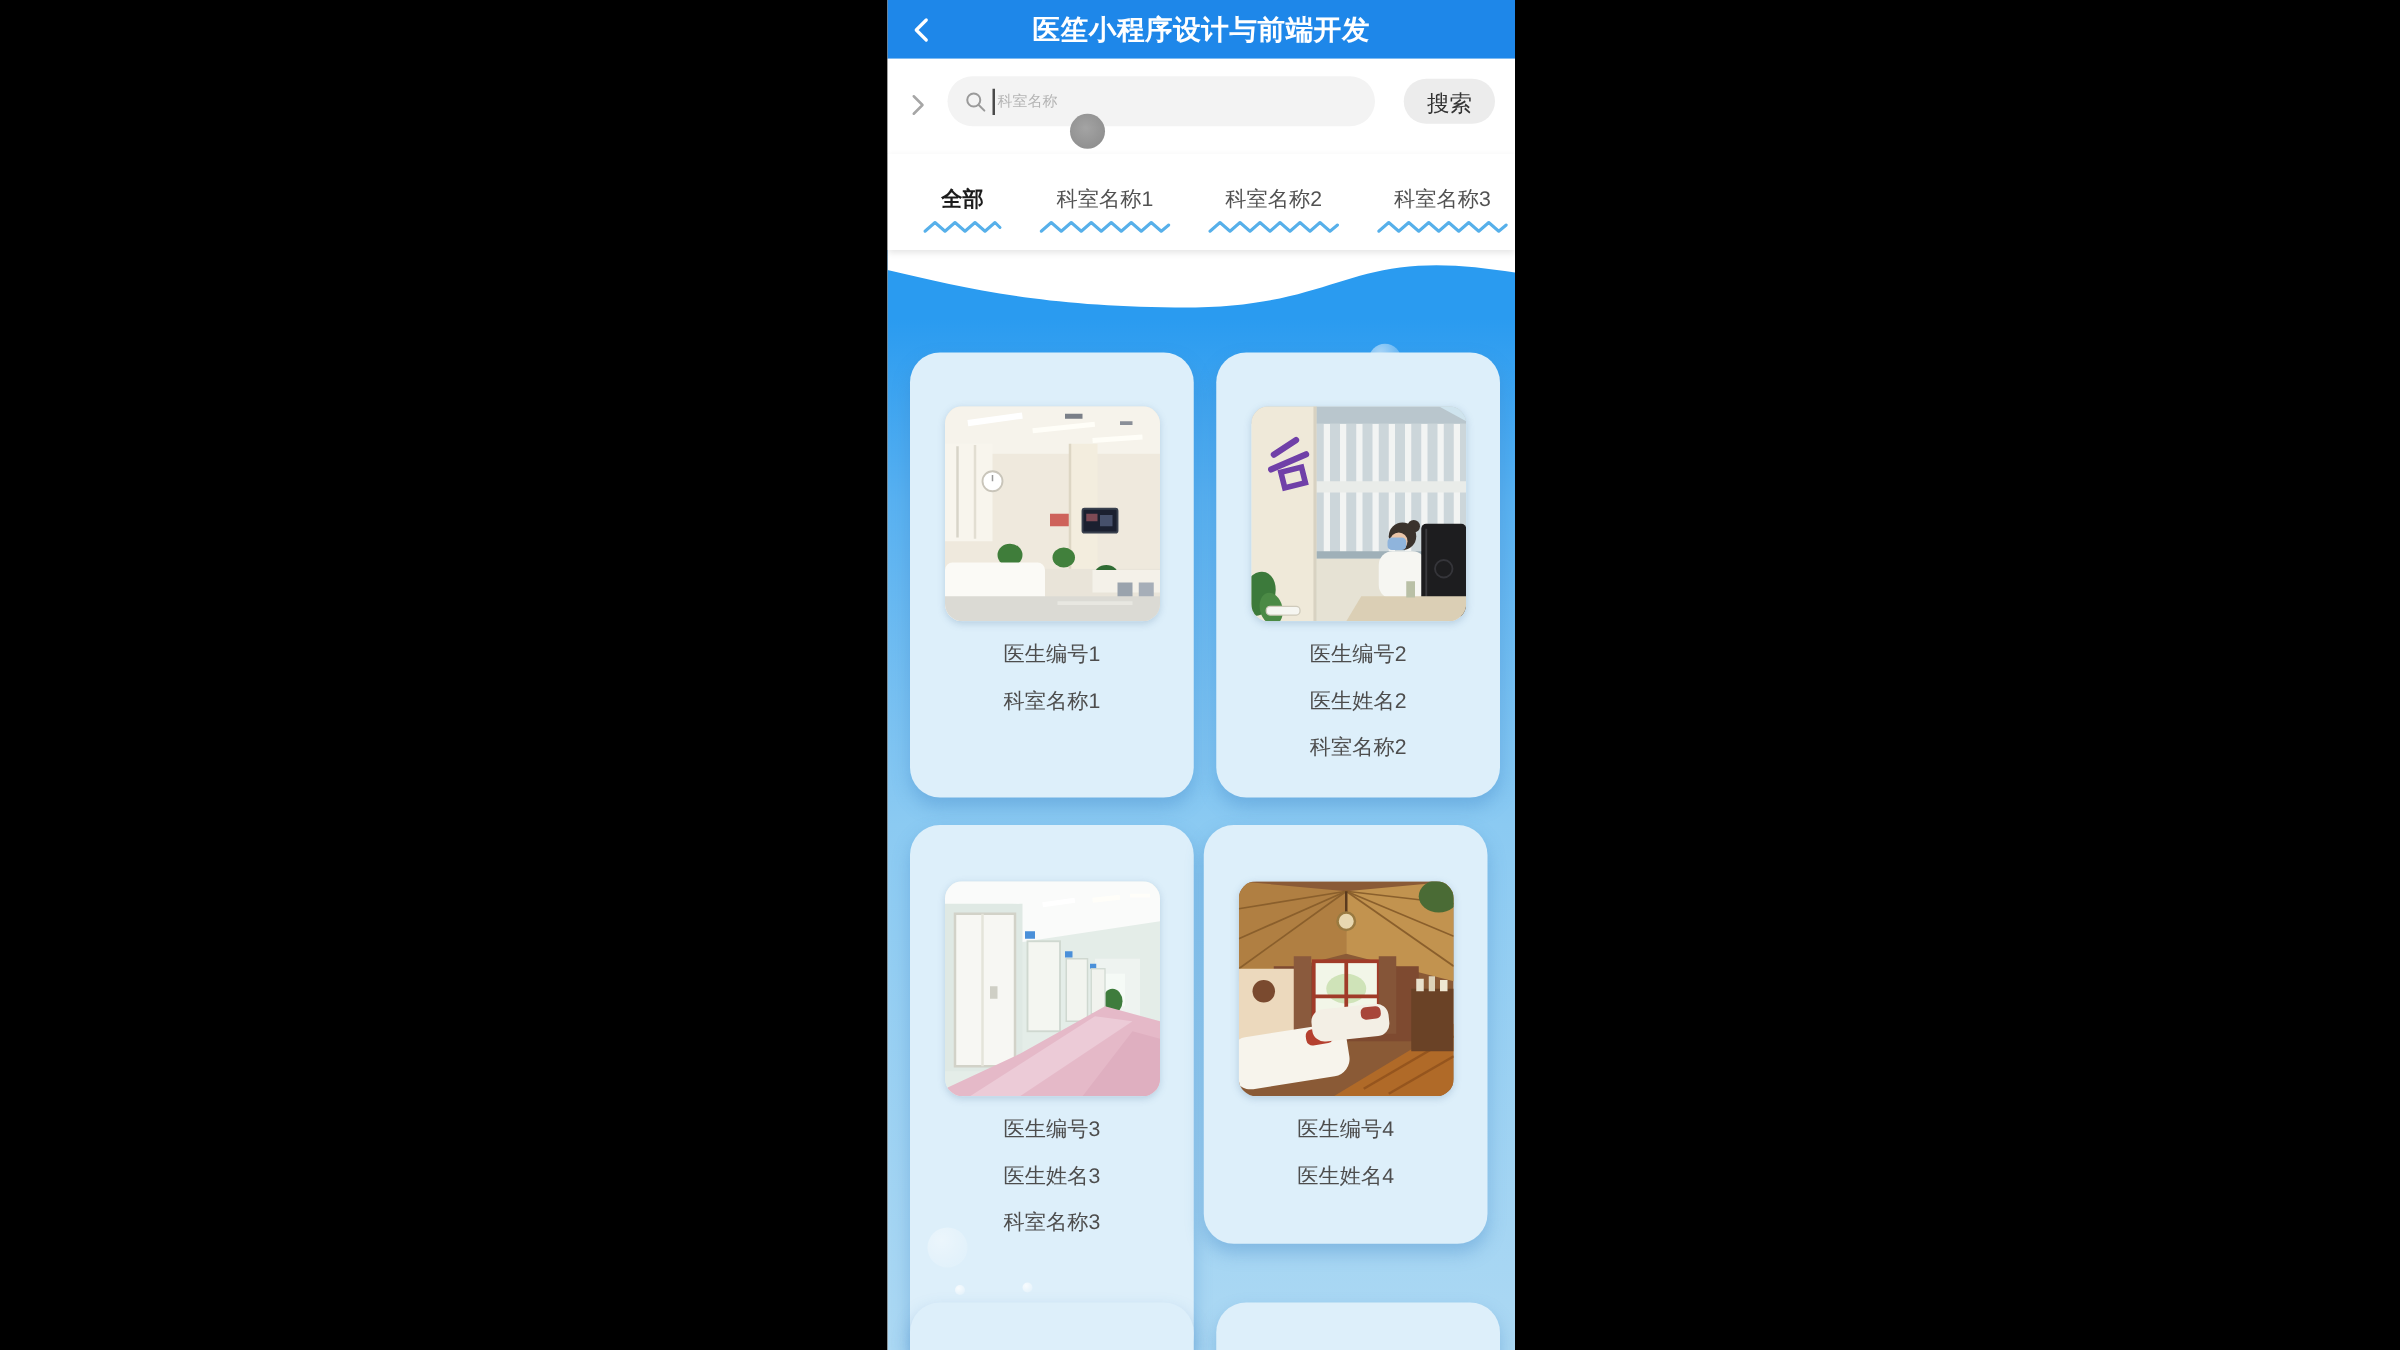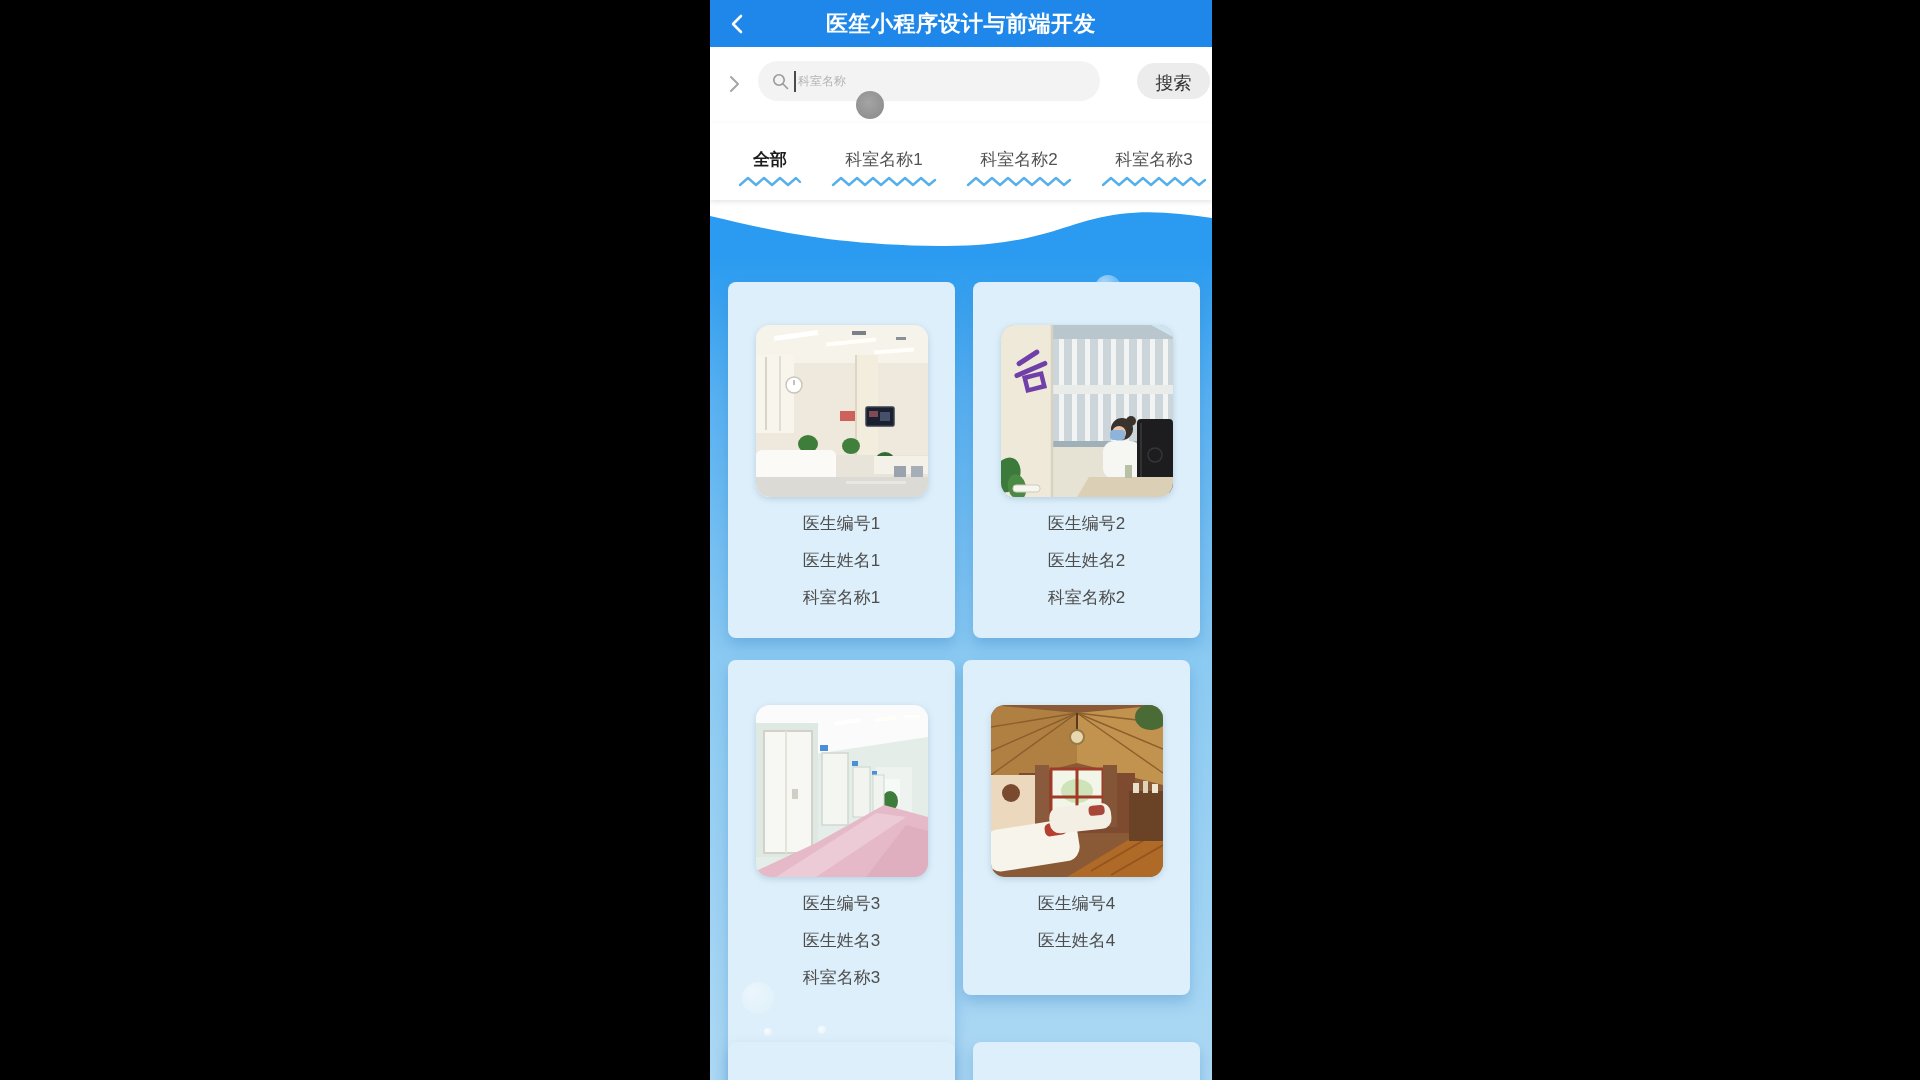--- a/index.html
+++ b/index.html
@@ -14,21 +14,21 @@
              text-align:center;color:#fff;font-size:22px;font-weight:bold;letter-spacing:.5px;}
 
   
   .search-row{position:absolute;left:0;top:47px;width:502px;height:76px;background:#fff;}
   .collapse{position:absolute;left:14px;top:27px;width:20px;height:20px;cursor:pointer;}
   .search-pill{position:absolute;left:48px;top:14px;width:342px;height:40px;border-radius:20px;
                background:#f3f3f3;display:flex;align-items:center;padding-left:14px;box-sizing:border-box;}
   .mag{width:17px;height:17px;flex:0 0 auto;}
   .caret{width:2px;height:21px;background:#4a4a4a;margin-left:5px;}
   .placeholder{color:#b4b4b4;font-size:12px;margin-left:2px;white-space:nowrap;}
-  .search-btn{position:absolute;left:427px;top:16px;width:73px;height:36px;border-radius:19px;
+  .search-btn{position:absolute;left:413px;top:16px;width:73px;height:36px;border-radius:19px;
               background:#ececec;border:none;font-size:18px;color:#333;
               font-family:Liberation Sans, sans-serif;cursor:pointer;line-height:38px;text-align:center;}
   .touch-cursor{position:absolute;left:146px;top:44px;width:28px;height:28px;border-radius:50%;
                 background:radial-gradient(circle at 45% 40%, #9c9c9c 0%, #868686 75%, #7d7d7d 100%);
                 opacity:.92;}
 
   
   .tabs{position:absolute;left:0;top:123px;width:502px;height:77px;background:#fff;
         box-shadow:0 2px 5px rgba(0,0,0,.10);display:flex;gap:29px;padding:25px 0 0 28px;
         box-sizing:border-box;z-index:3;}
@@ -36,21 +36,21 @@
   .tab-label{font-size:17px;color:#525252;white-space:nowrap;}
   .tab.active .tab-label{color:#1c1c1c;font-weight:bold;}
   .tab svg{margin-top:4px;}
 
   
   .content{position:absolute;left:0;top:200px;width:502px;height:880px;overflow:hidden;
            background:linear-gradient(180deg,#2a9bf0 0px,#2a9bf0 55px,#58b1f1 200px,
                        #8bcaf2 460px,#a9d7f3 840px,#abd8f3 880px);}
   .wave{position:absolute;left:0;top:0;width:502px;height:60px;display:block;}
 
-  .card{position:absolute;width:227px;background:#ddeffa;border-radius:8px;
+  .card{position:absolute;width:227px;background:#ddeffa;border-radius:24px;
         box-shadow:0 7px 14px rgba(60,130,195,.35);cursor:pointer;}
   .photo{width:172px;height:172px;margin:43px auto 0;border-radius:14px;overflow:hidden;
          box-shadow:0 2px 6px rgba(80,120,160,.25);}
   .photo svg{display:block;width:172px;height:172px;}
   .meta{margin-top:8px;}
   .meta div{height:37px;line-height:37px;text-align:center;font-size:17px;color:#4d4d4d;}
 
   .bubble{position:absolute;border-radius:50%;background:
           radial-gradient(circle at 35% 32%, rgba(255,255,255,.95), rgba(255,255,255,.35) 70%);}
 </style>
@@ -152,21 +152,20 @@
             <rect x="0" y="125" width="80" height="47" rx="6" fill="#fbfaf6"></rect>
             <rect x="118" y="131" width="54" height="18" fill="#f4f1e9"></rect>
             <rect x="138" y="141" width="12" height="14" fill="#9aa3ad"></rect>
             <rect x="155" y="141" width="12" height="14" fill="#a6aeb8"></rect>
             <rect x="0" y="152" width="172" height="20" fill="#dbdad4"></rect>
             <rect x="90" y="156" width="60" height="3" fill="#e8e7e1"></rect>
           </svg>
         </div>
         <div class="meta">
           <div>医生编号1</div>
-          <div>医生姓名1</div>
           <div>科室名称1</div>
         </div>
       </div>
 
       <div class="card" style="left:263px;top:82px;height:356px">
         <div class="photo">
           <svg viewBox="0 0 172 172">
             <rect width="172" height="172" fill="#dde4e6"></rect>
             <rect x="52" y="14" width="120" height="106" fill="#ccd6da"></rect>
             <rect x="58" y="14" width="5" height="106" fill="#f2f4f3"></rect>

